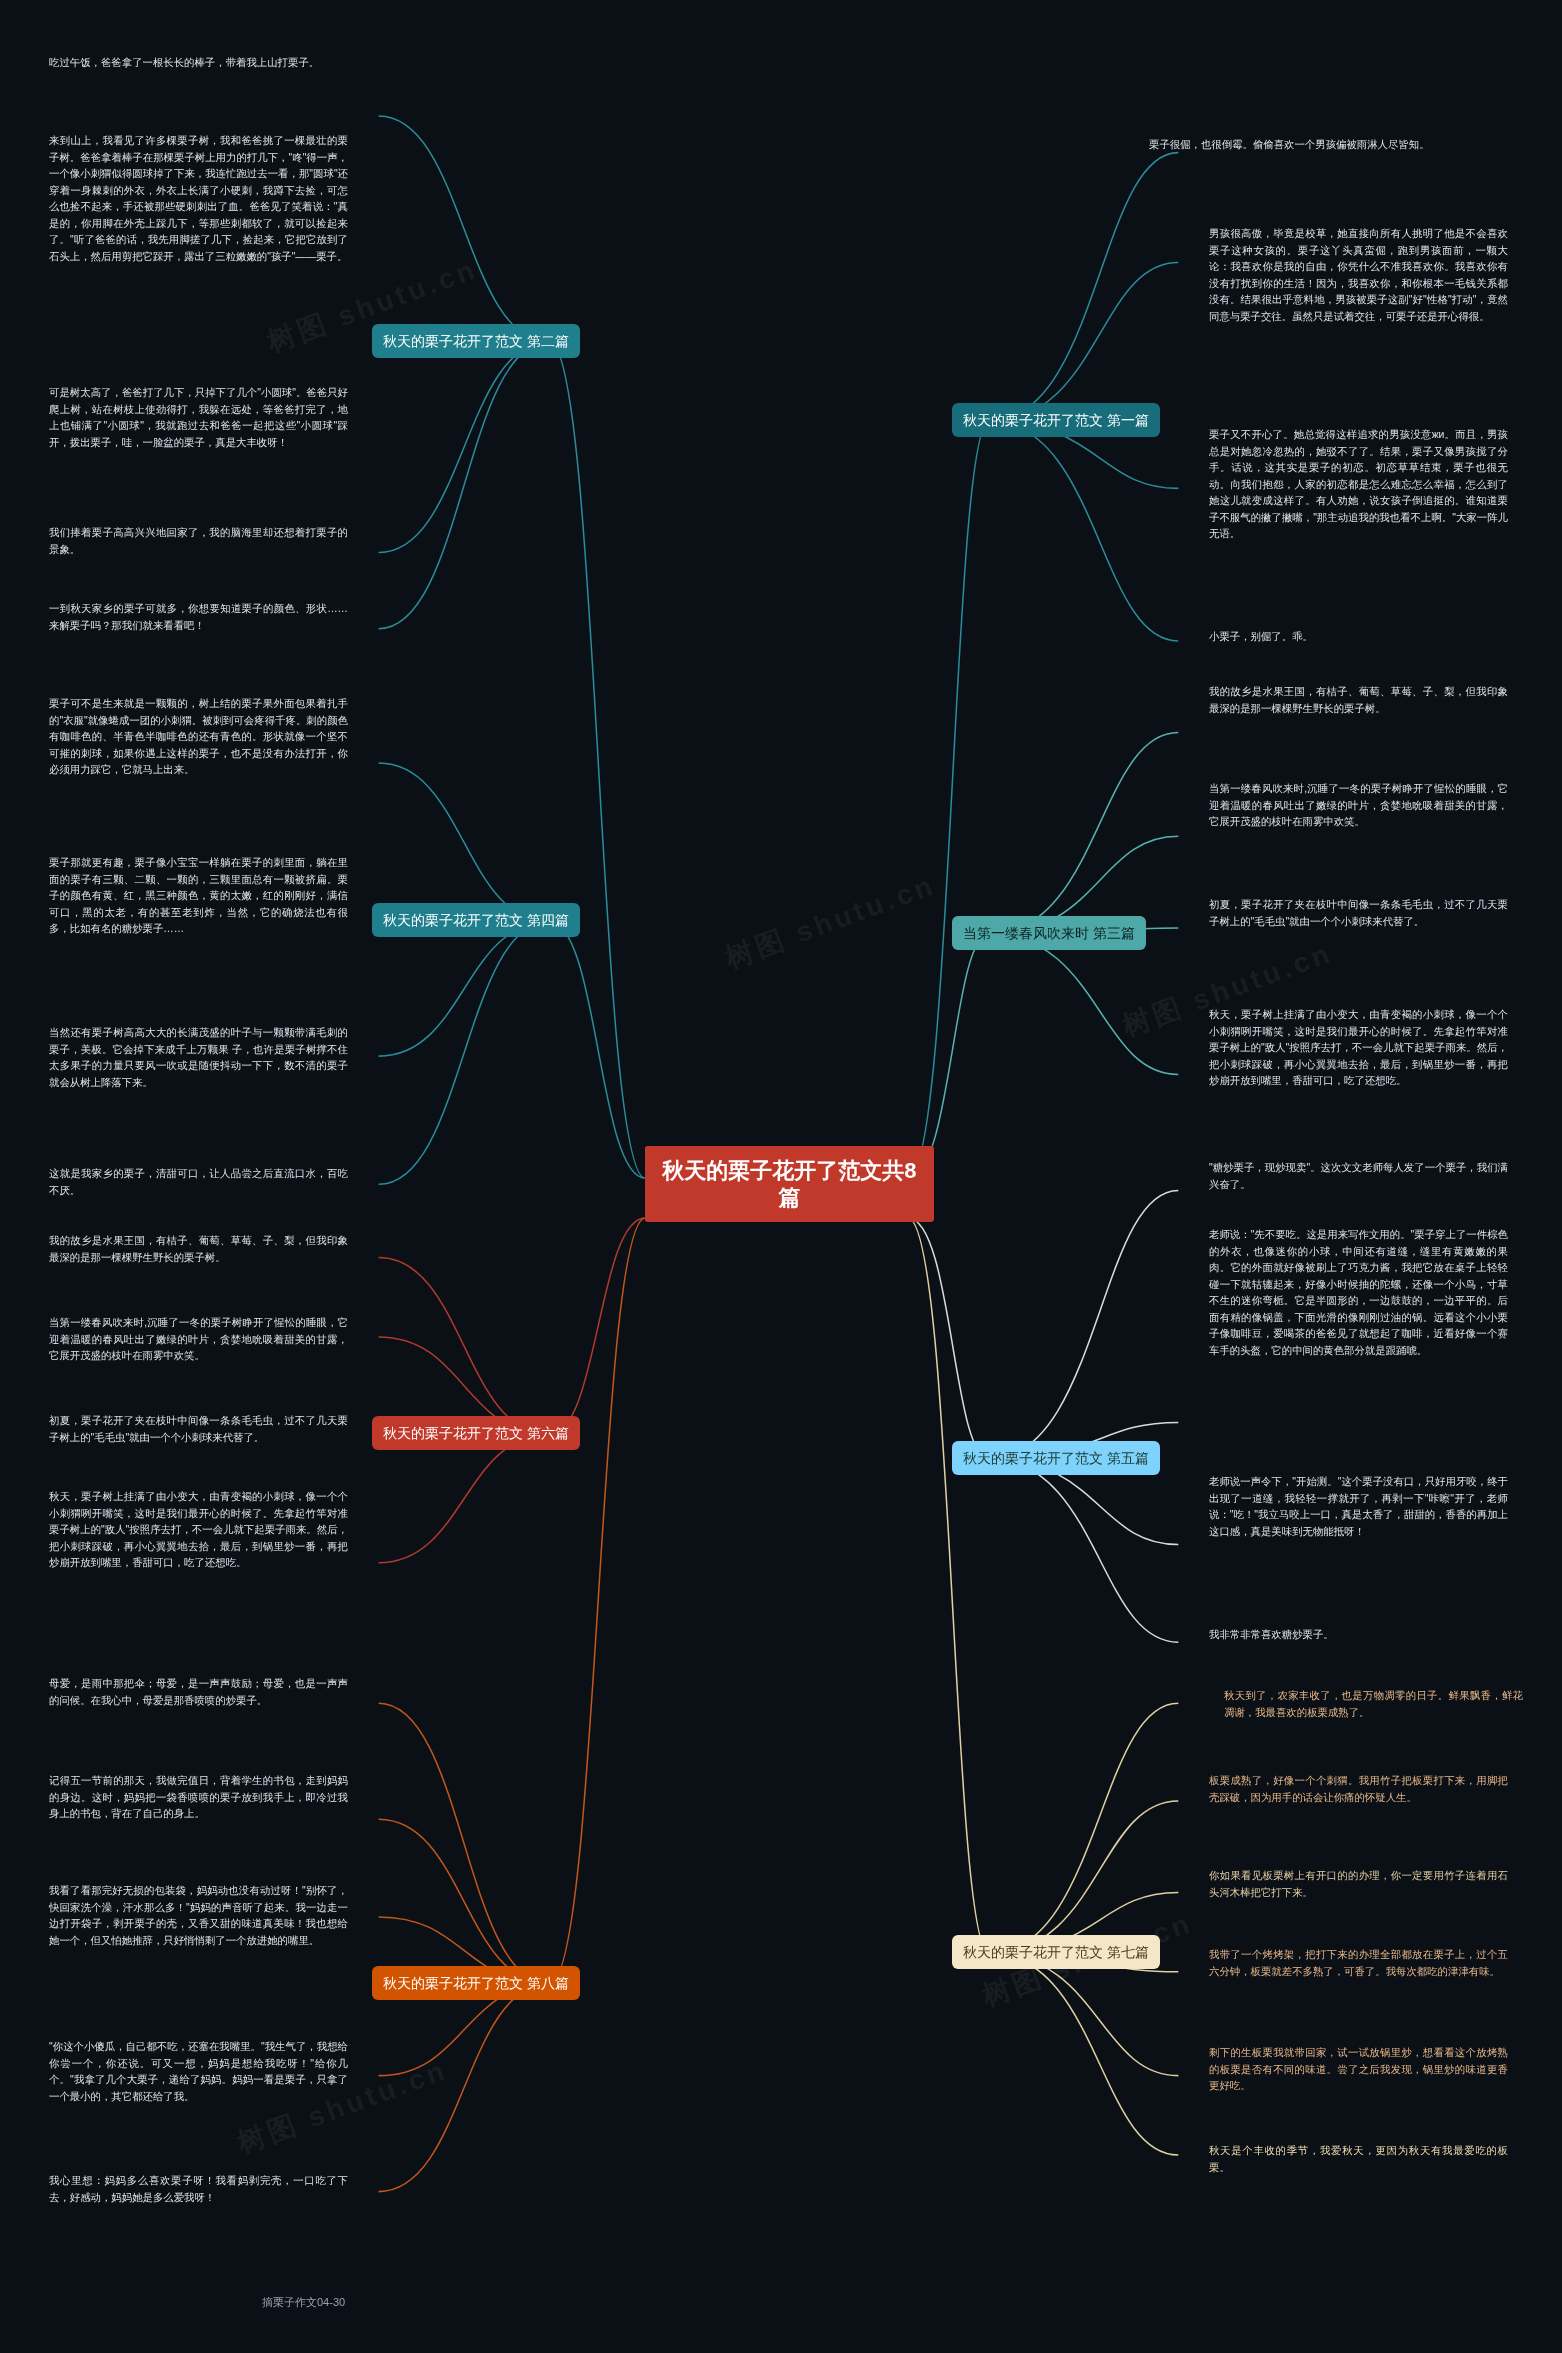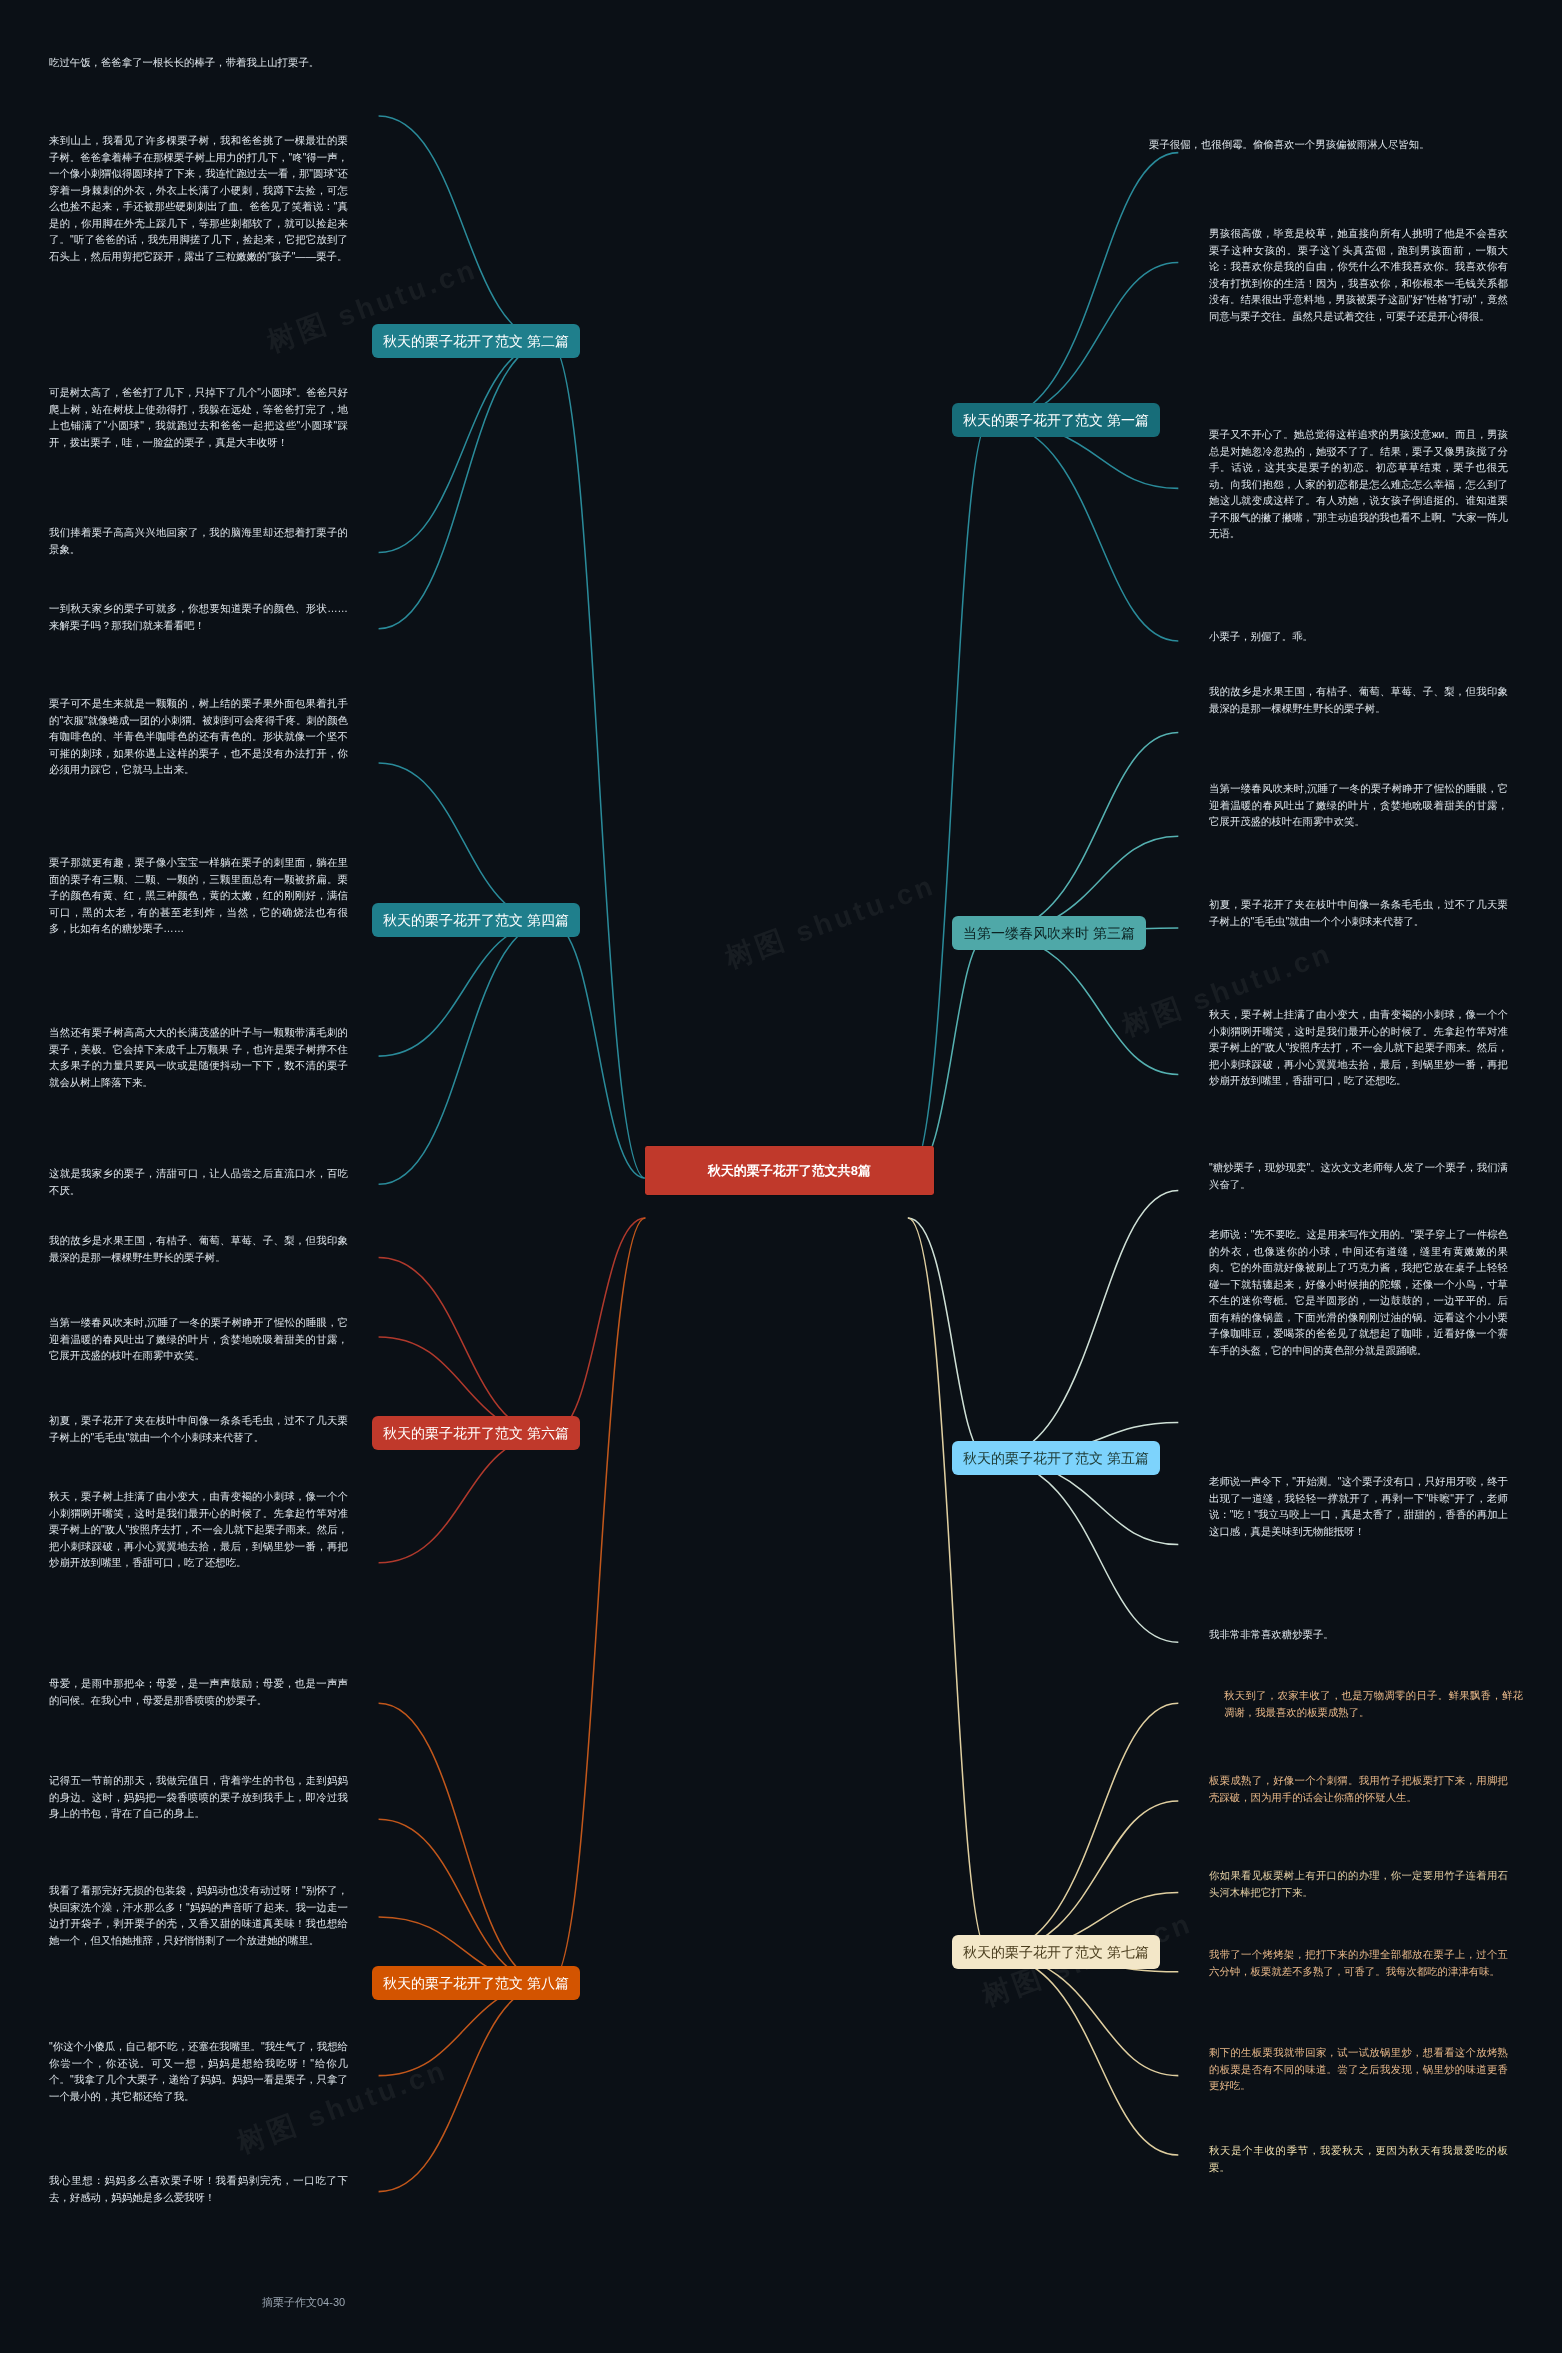--- a/index.html
+++ b/index.html
@@ -8,21 +8,21 @@
     font-family:"Liberation Sans","DejaVu Sans",sans-serif;
     color:#d8dde3;background:#0b1016;
   }
   .canvas{position:absolute;inset:0;}
   svg.links{position:absolute;left:0;top:0;width:1563px;height:2354px;pointer-events:none;}
 
   
   .root-node{
     position:absolute;background:#c0392b;color:#ffffff;
     border-radius:2.4px;text-align:center;
-    font-size:13px;line-height:27px;font-weight:bold;
+    font-size:22px;line-height:27px;font-weight:bold;
     padding:11px 13.4px;width:262px;
     left:645px;top:1146px;
     box-shadow:0 0 0 0.6px rgba(0,0,0,.3);
   }
 
   
   .branch{
     position:absolute;border-radius:6px;color:#ffffff;
     font-size:14px;line-height:18.3px;padding:8px 11px;
     white-space:nowrap;font-weight:normal;

